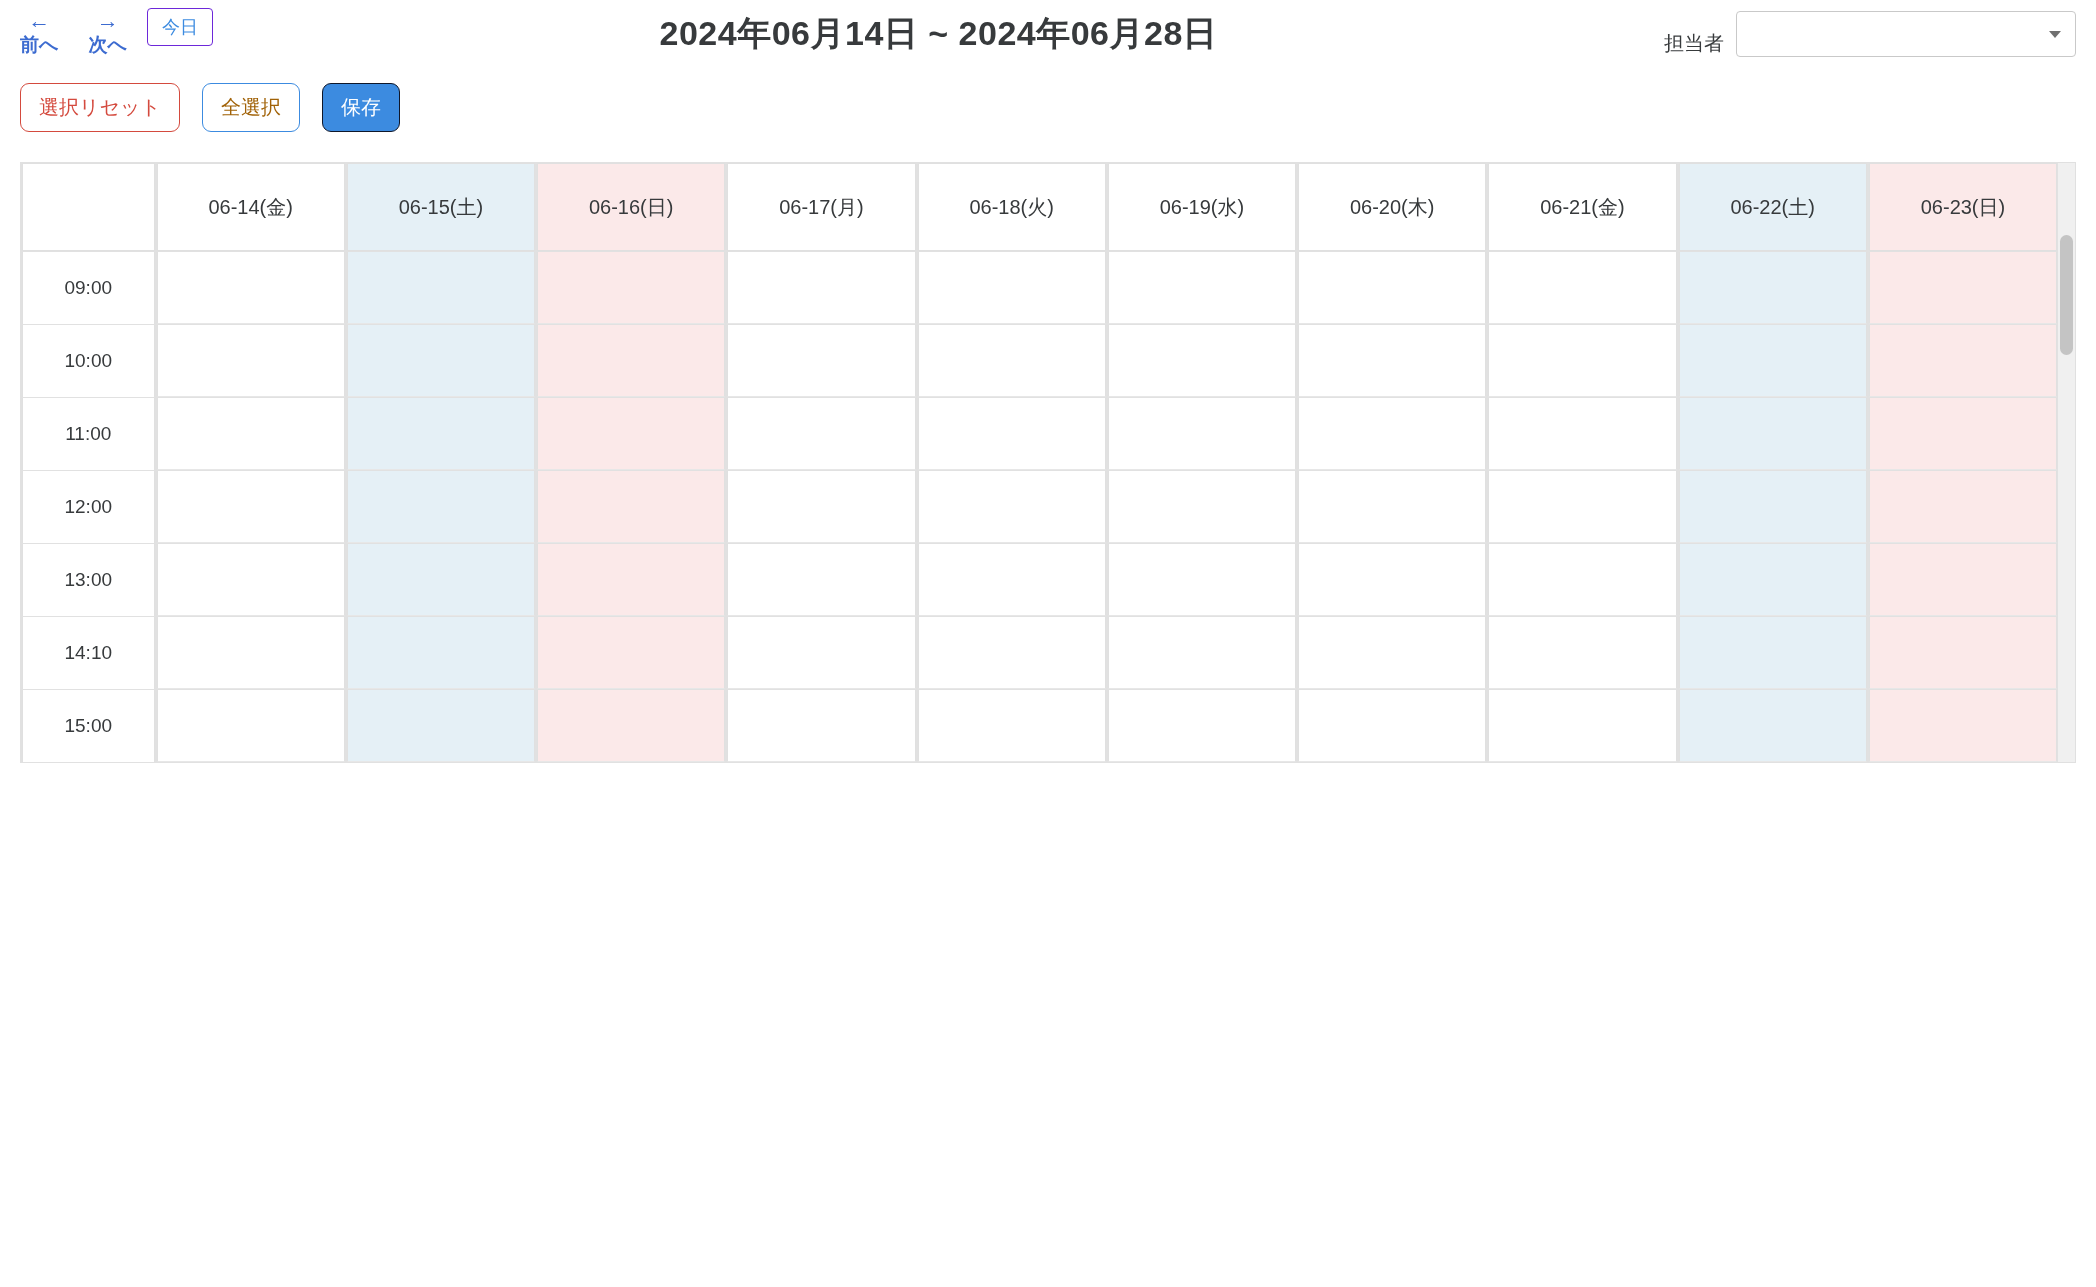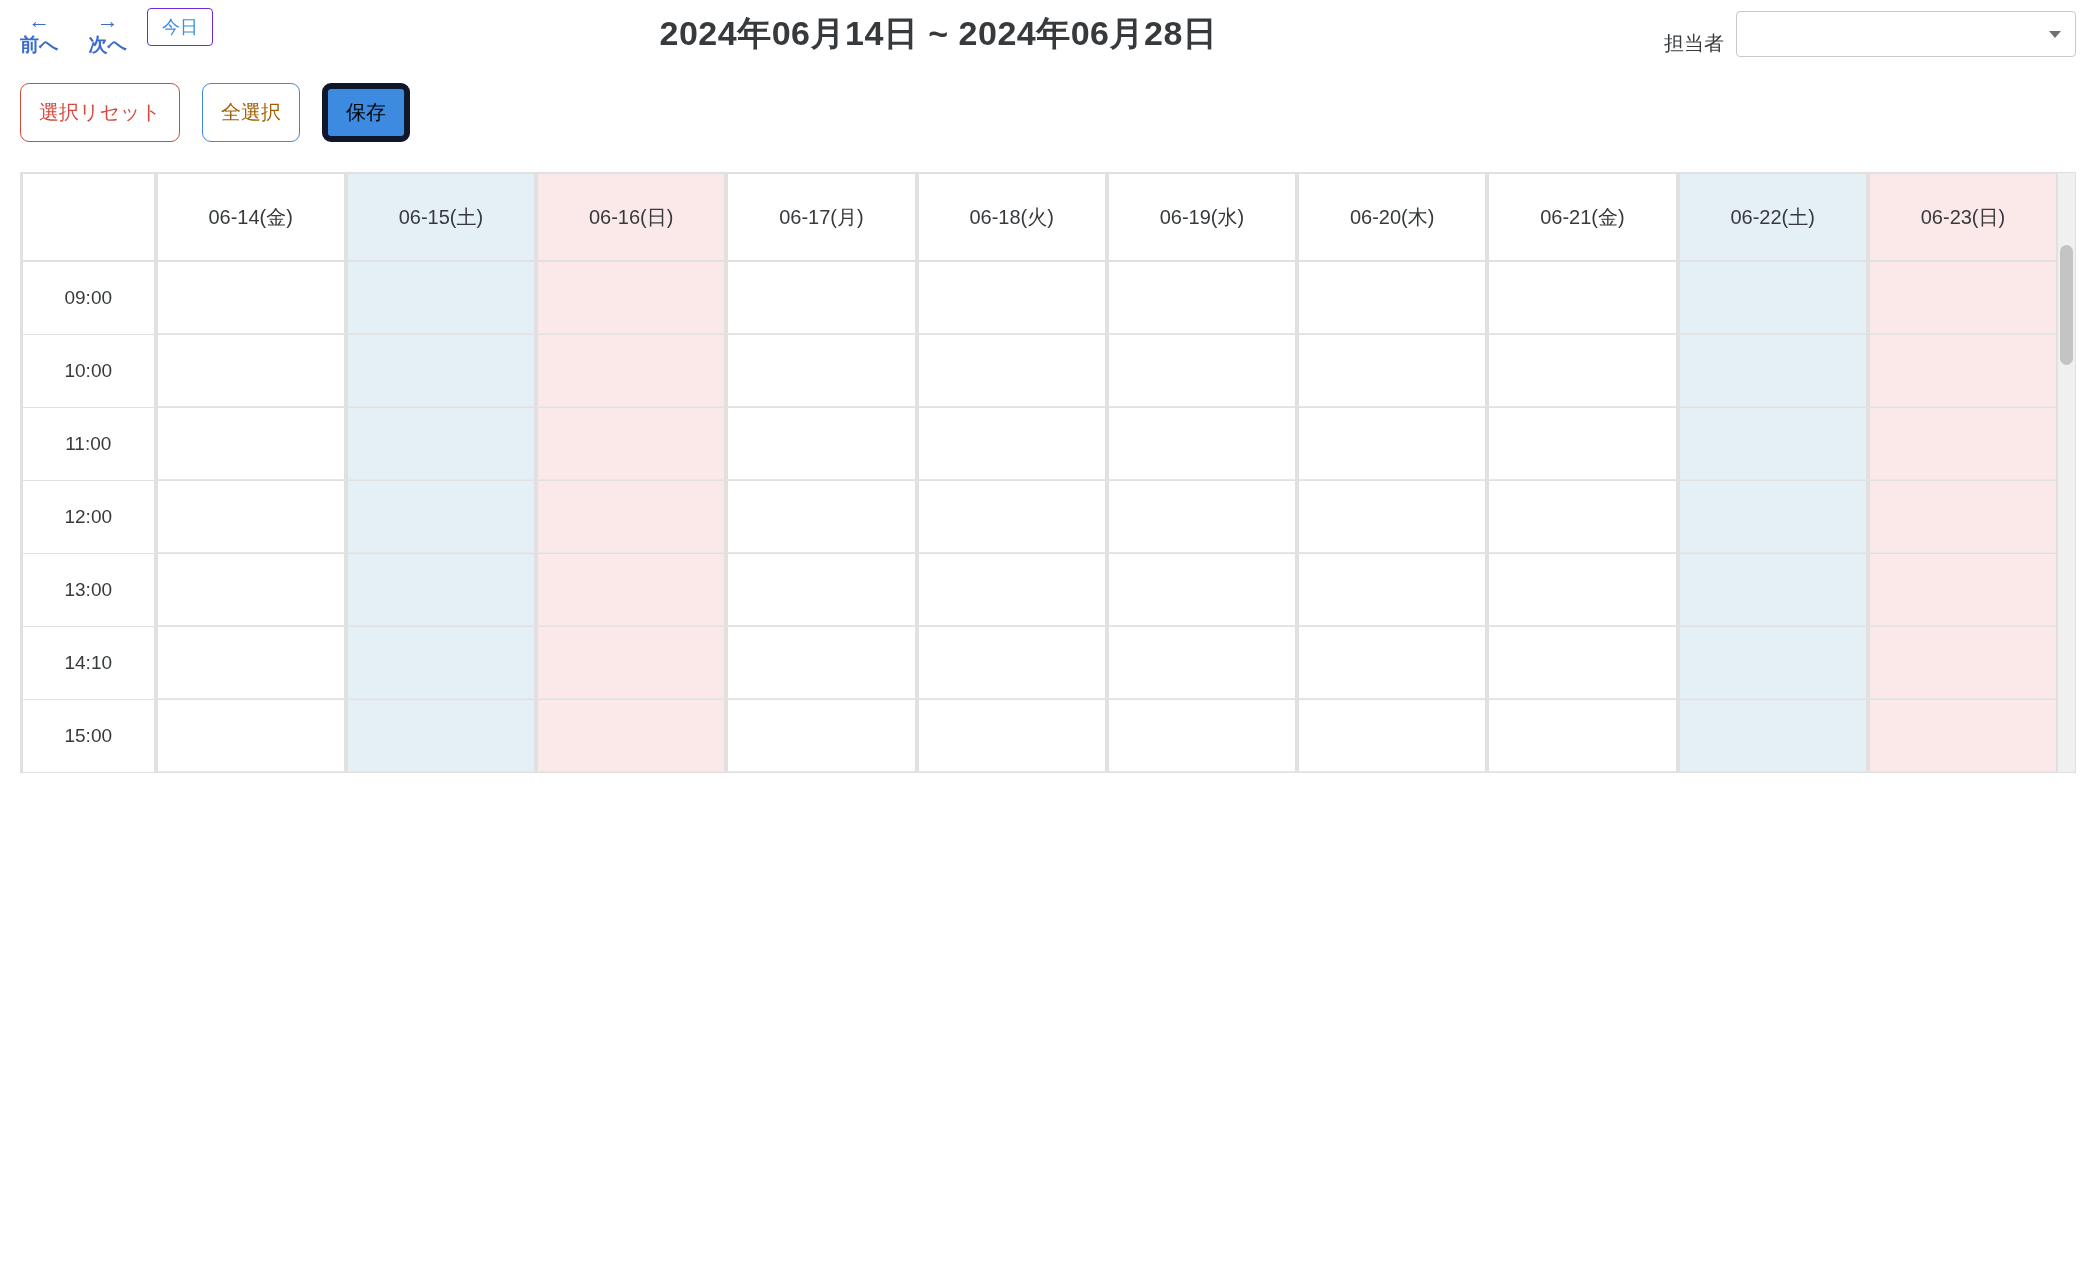--- a/index.html
+++ b/index.html
@@ -107,23 +107,23 @@
     }
     .btn-google {
       border: 1px solid #3c8be0;
       color: #3c8be0;
     }
     .btn-selectall {
       border: 1px solid #3c8be0;
       color: #a16207;
     }
     .btn-save {
-      border: 6px solid #0f172a;
+      border: 1px solid #0f172a;
       background: #3c8be0;
-      color: #000000;
+      color: #ffffff;
     }
     .calendar-wrap {
       display: flex;
     }
     .calendar-table {
       border-collapse: separate;
       border-spacing: 2px 1px;
       width: 100%;
       table-layout: fixed;
       background: #e1e1e1;

